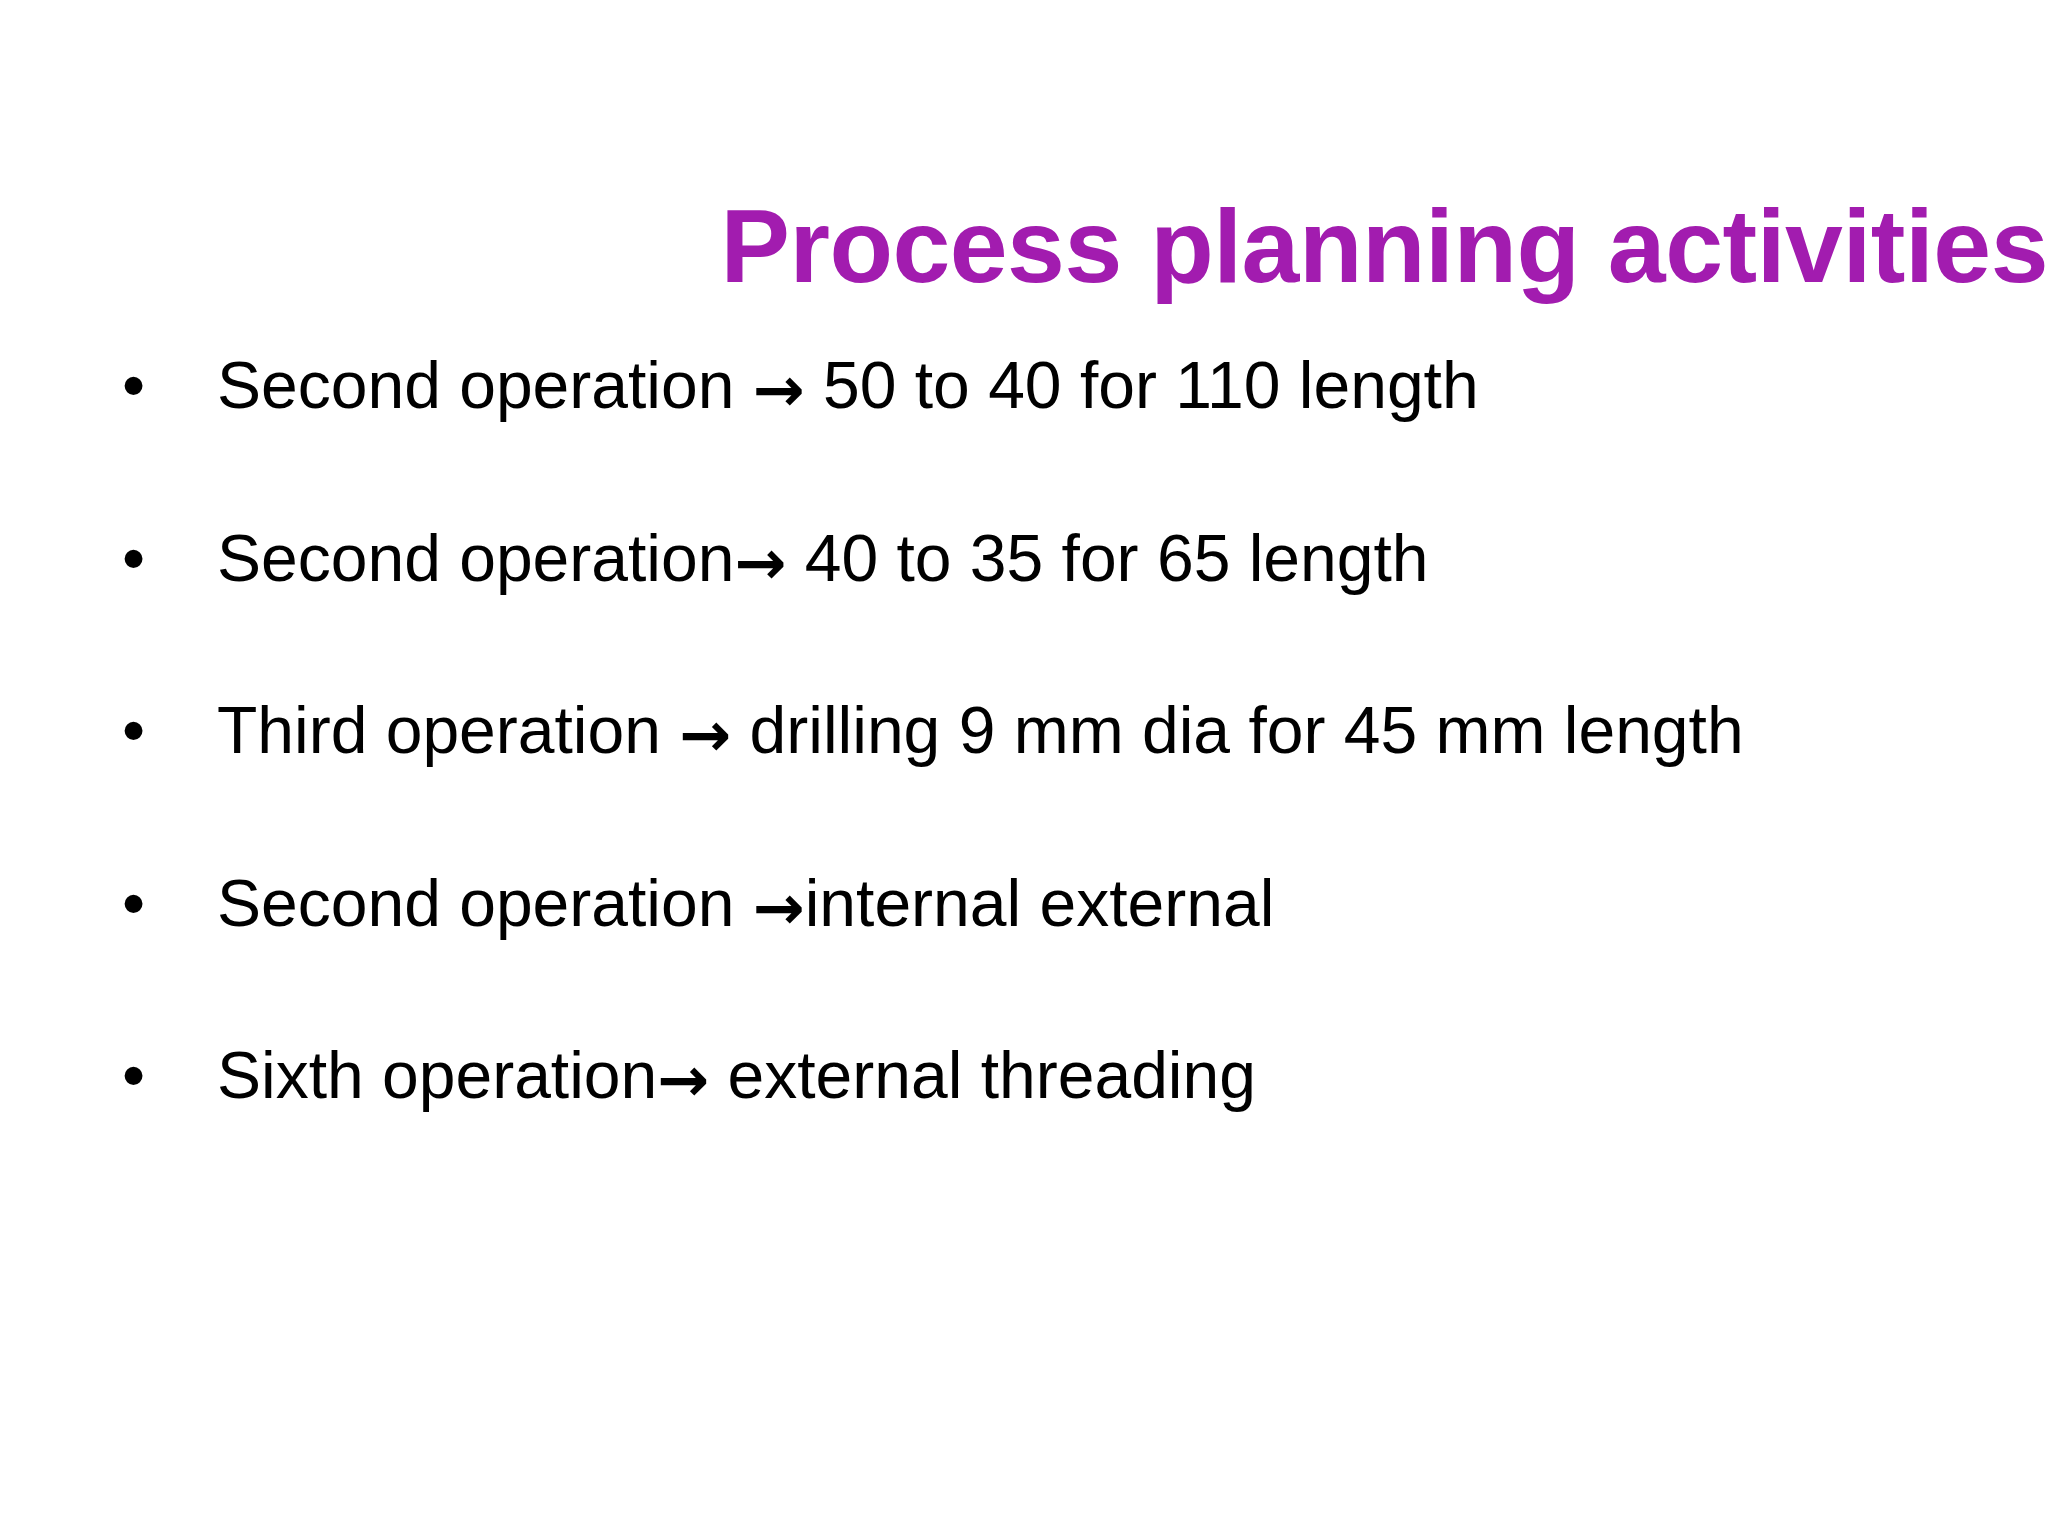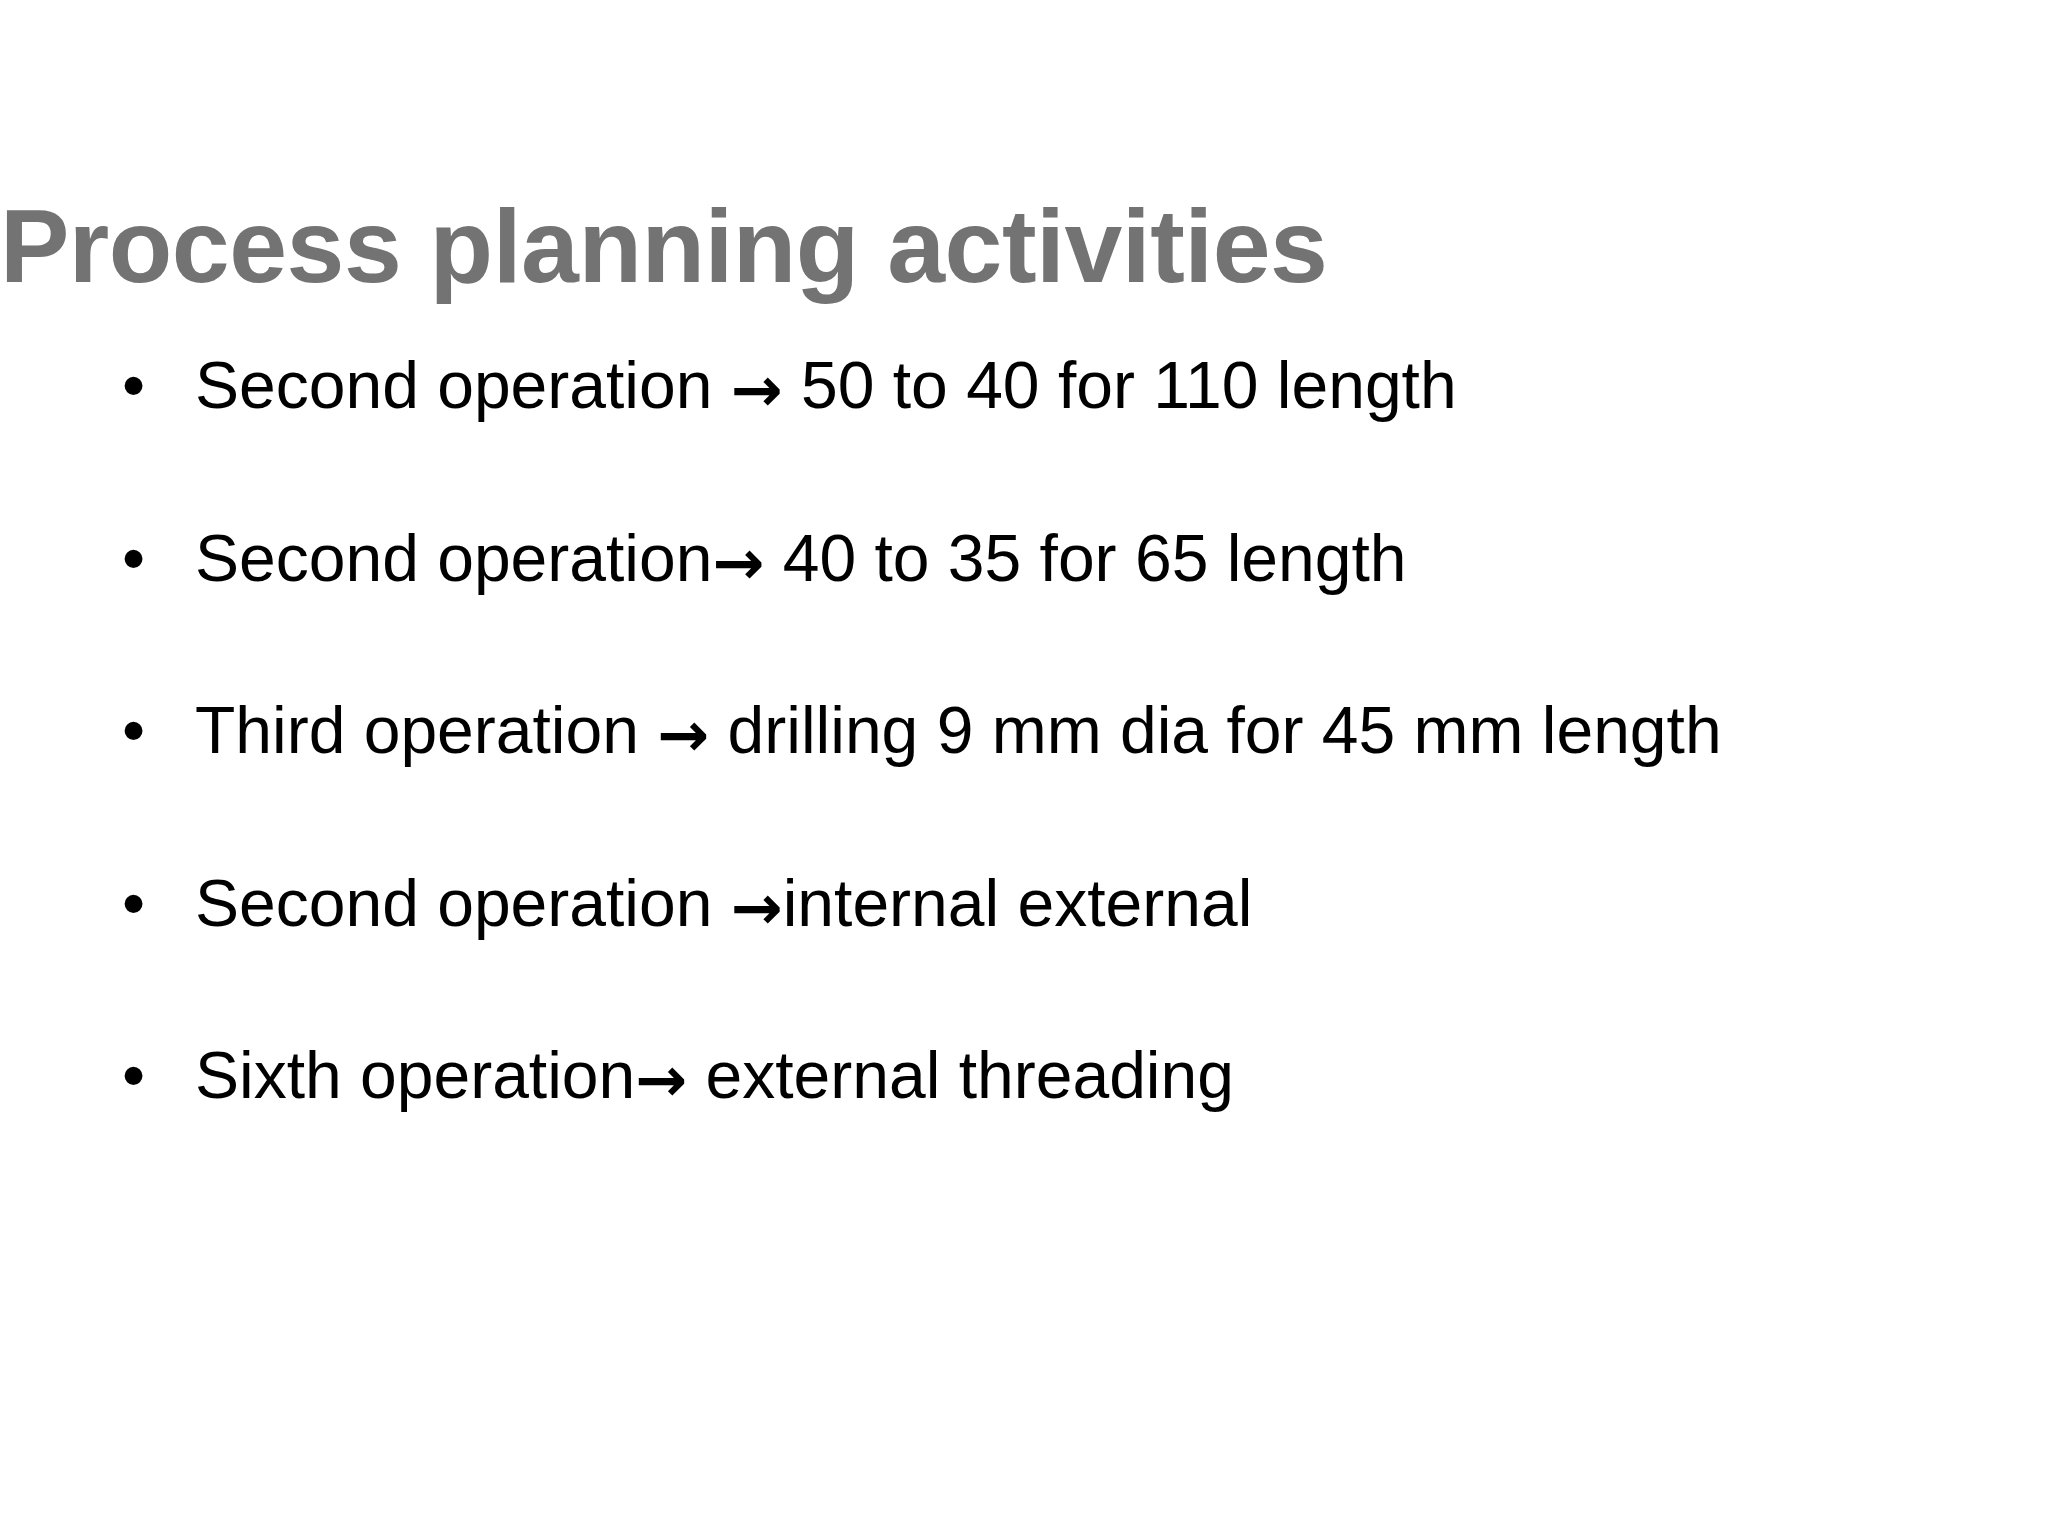--- a/index.html
+++ b/index.html
@@ -19,27 +19,27 @@
     color: #000000;
     box-sizing: border-box;
   }
 
   
   .slide-title {
     position: absolute;
     top: 118px;
     left: 0;
     width: 2048px;
-    text-align: left;
+    text-align: right;
     font-family: "Liberation Sans", sans-serif;
     font-weight: bold;
     font-size: 104px;
     line-height: 1.12;
     letter-spacing: -0.5px;
-    color: #737373;
+    color: #a21caf;
     white-space: nowrap;
   }
 
   
   .body-block {
     position: absolute;
     top: 345px;
     left: 112px;
     width: 1880px;
   }
@@ -66,20 +66,21 @@
     user-select: none;
   }
 
   .bullet-text {
     flex: 1 1 auto;
     font-family: "Liberation Sans", sans-serif;
     font-size: 66px;
     line-height: 1.22;
     color: #000000;
     max-width: 1760px;
+    margin-left: 22px;
   }
 
   
   .arrow-glyph {
     display: inline-block;
     font-family: "DejaVu Sans", sans-serif;
     font-weight: 700;
     font-size: 62px;
     line-height: 1;
     transform: translateY(3px);

